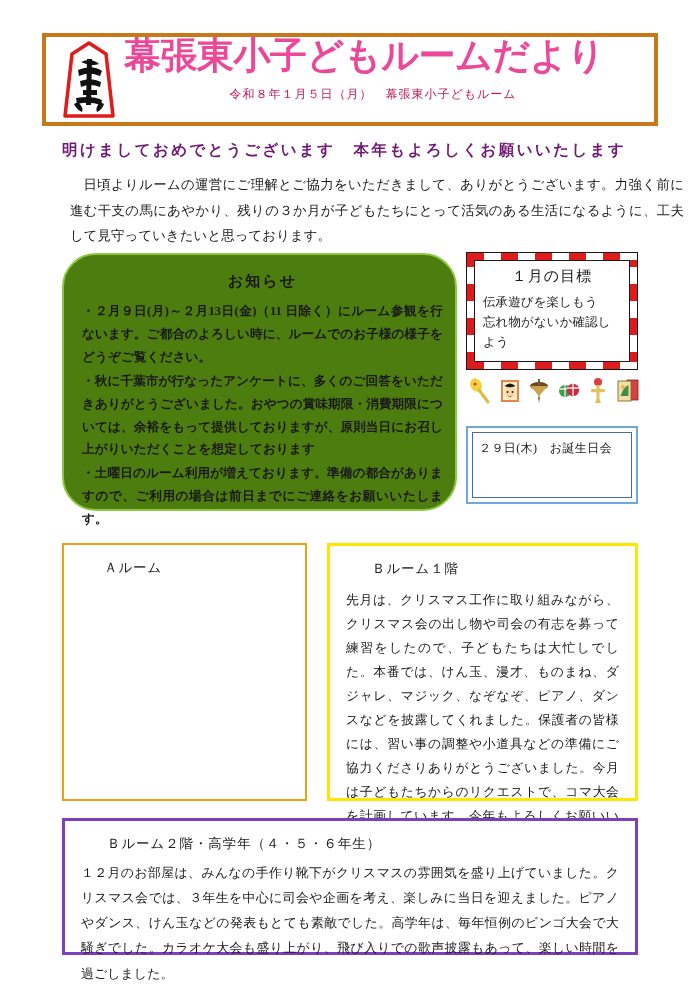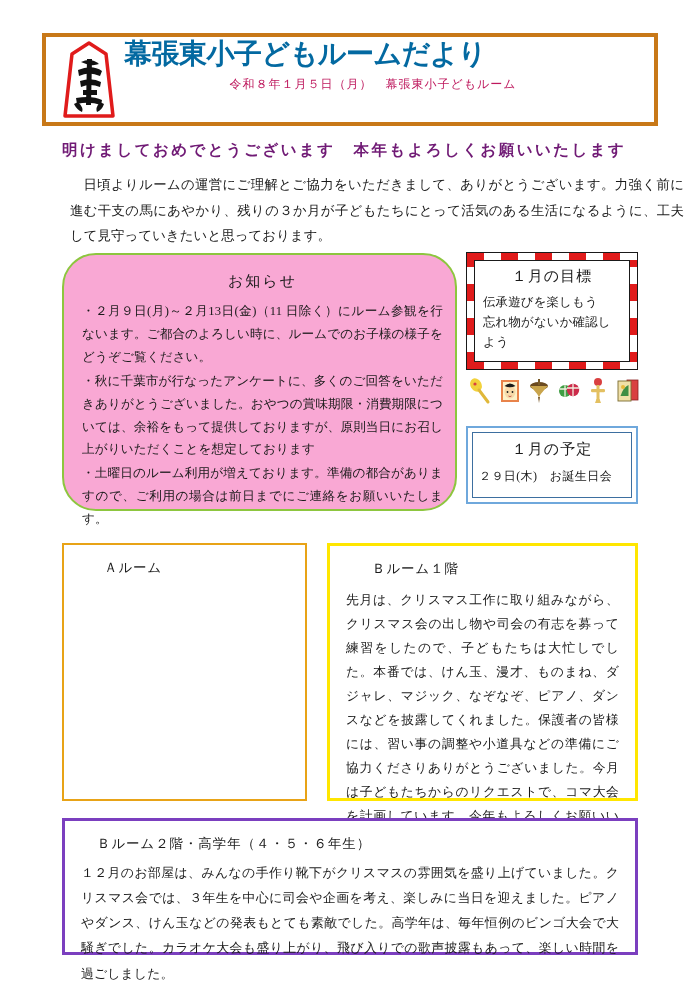--- a/index.html
+++ b/index.html
@@ -16,23 +16,23 @@
 
   
   .header-band {
     position: absolute; left: 42px; top: 33px; width: 616px; height: 93px;
     border: 4px solid #c87818; background: #ffffff;
     display: flex; align-items: flex-start;
   }
   .logo-wrap { width: 66px; height: 82px; margin: 3px 0 0 10px; flex: none; }
   .title-block { flex: 1; padding: 2px 14px 0 2px; }
   .main-title {
-    font-family: Liberation Sans, sans-serif;
-    font-weight: 700; font-size: 28px; line-height: 1.08;
-    letter-spacing: -0.5px; color: #0369a1; white-space: nowrap;
+    font-family: Liberation Mono, monospace;
+    font-weight: 700; font-size: 37px; line-height: 1.08;
+    letter-spacing: -0.5px; color: #ec4899; white-space: nowrap;
   }
   .subtitle {
     font-family: "DejaVu Sans", "Liberation Sans", sans-serif;
     font-size: 12px; letter-spacing: 1px; text-align: center;
     margin-top: 7px; color: #be185d; padding-right: 18px;
   }
 
   
   .greeting {
     position: absolute; left: 62px; top: 140px; width: 590px;
@@ -40,22 +40,23 @@
   }
   .intro {
     position: absolute; left: 44px; top: 172px; width: 614px;
     font-size: 13.4px; line-height: 1.92; text-align: justify;
     text-indent: 1em; letter-spacing: 0.1px; margin-left: 26px;
   }
 
   
   .notice-box {
     position: absolute; left: 62px; top: 253px; width: 395px; height: 258px;
-    border: 2px solid #8dc63f; border-radius: 34px; background: #f9a8d4;
+    border: 2px solid #8dc63f; border-radius: 34px; background: #4d7c0f;
     padding: 12px 12px 10px 18px;
+    font-weight: bold;
   }
   .notice-title {
     text-align: center; font-size: 15px; letter-spacing: 2px;
     margin: 5px 0 9px 0;
   }
   .notice-item {
     font-size: 12.6px; line-height: 1.82; text-align: justify;
     letter-spacing: 0.1px; margin-bottom: 1px;
   }
 
@@ -112,21 +113,21 @@
     position: absolute; left: 62px; top: 818px; width: 576px; height: 137px;
     border: 3px solid #7b3fbf; background: #fff; padding: 11px 16px 8px 16px;
   }
   .room-head {
     font-size: 13.4px; letter-spacing: 1px; margin: 3px 0 10px 26px;
   }
   .room-body {
     font-size: 12.8px; line-height: 1.88; text-align: justify; letter-spacing: 0.1px;
   }
   .room-b2 .room-body { font-size: 12.9px; line-height: 1.95; }
-  .room-b2 .room-head { margin-left: 16px; margin-bottom: 8px; }
+  .room-b2 .room-head { margin-left: 26px; margin-bottom: 8px; }
 </style>
 </head>
 <body>
 
 <div class="page">
 
   <div class="header-band">
     <div class="logo-wrap">
       <svg viewBox="0 0 66 82" width="66" height="82" aria-hidden="true">
         <polygon points="33,3 50,14 57,76 9,76 16,14" fill="#ffffff" stroke="#e01b1b" stroke-width="3.5" stroke-linejoin="round"></polygon>
@@ -215,21 +216,20 @@
         <rect x="11" y="3" width="11" height="20" fill="#d94040" stroke="#8c2020" stroke-width="0.8"></rect>
         <rect x="2" y="4" width="13" height="20" fill="#f0e0a8" stroke="#7a6a30" stroke-width="0.9"></rect>
         <path d="M4.5 19 q3 -9 8 -11 l0 11 z" fill="#3f8e44"></path>
         <circle cx="7" cy="10" r="2" fill="#e8b93c"></circle>
       </svg>
     </span>
   </div>
 
   <div class="sched-box">
     <div class="sched-inner">
-      <div class="sched-title">１月の予定</div>
       <div class="sched-line">２９日(木)　お誕生日会</div>
     </div>
   </div>
 
   <div class="room-a">
     <div class="room-head">Ａルーム</div>
   </div>
 
   <div class="room-b1">
     <div class="room-head">Ｂルーム１階</div>

